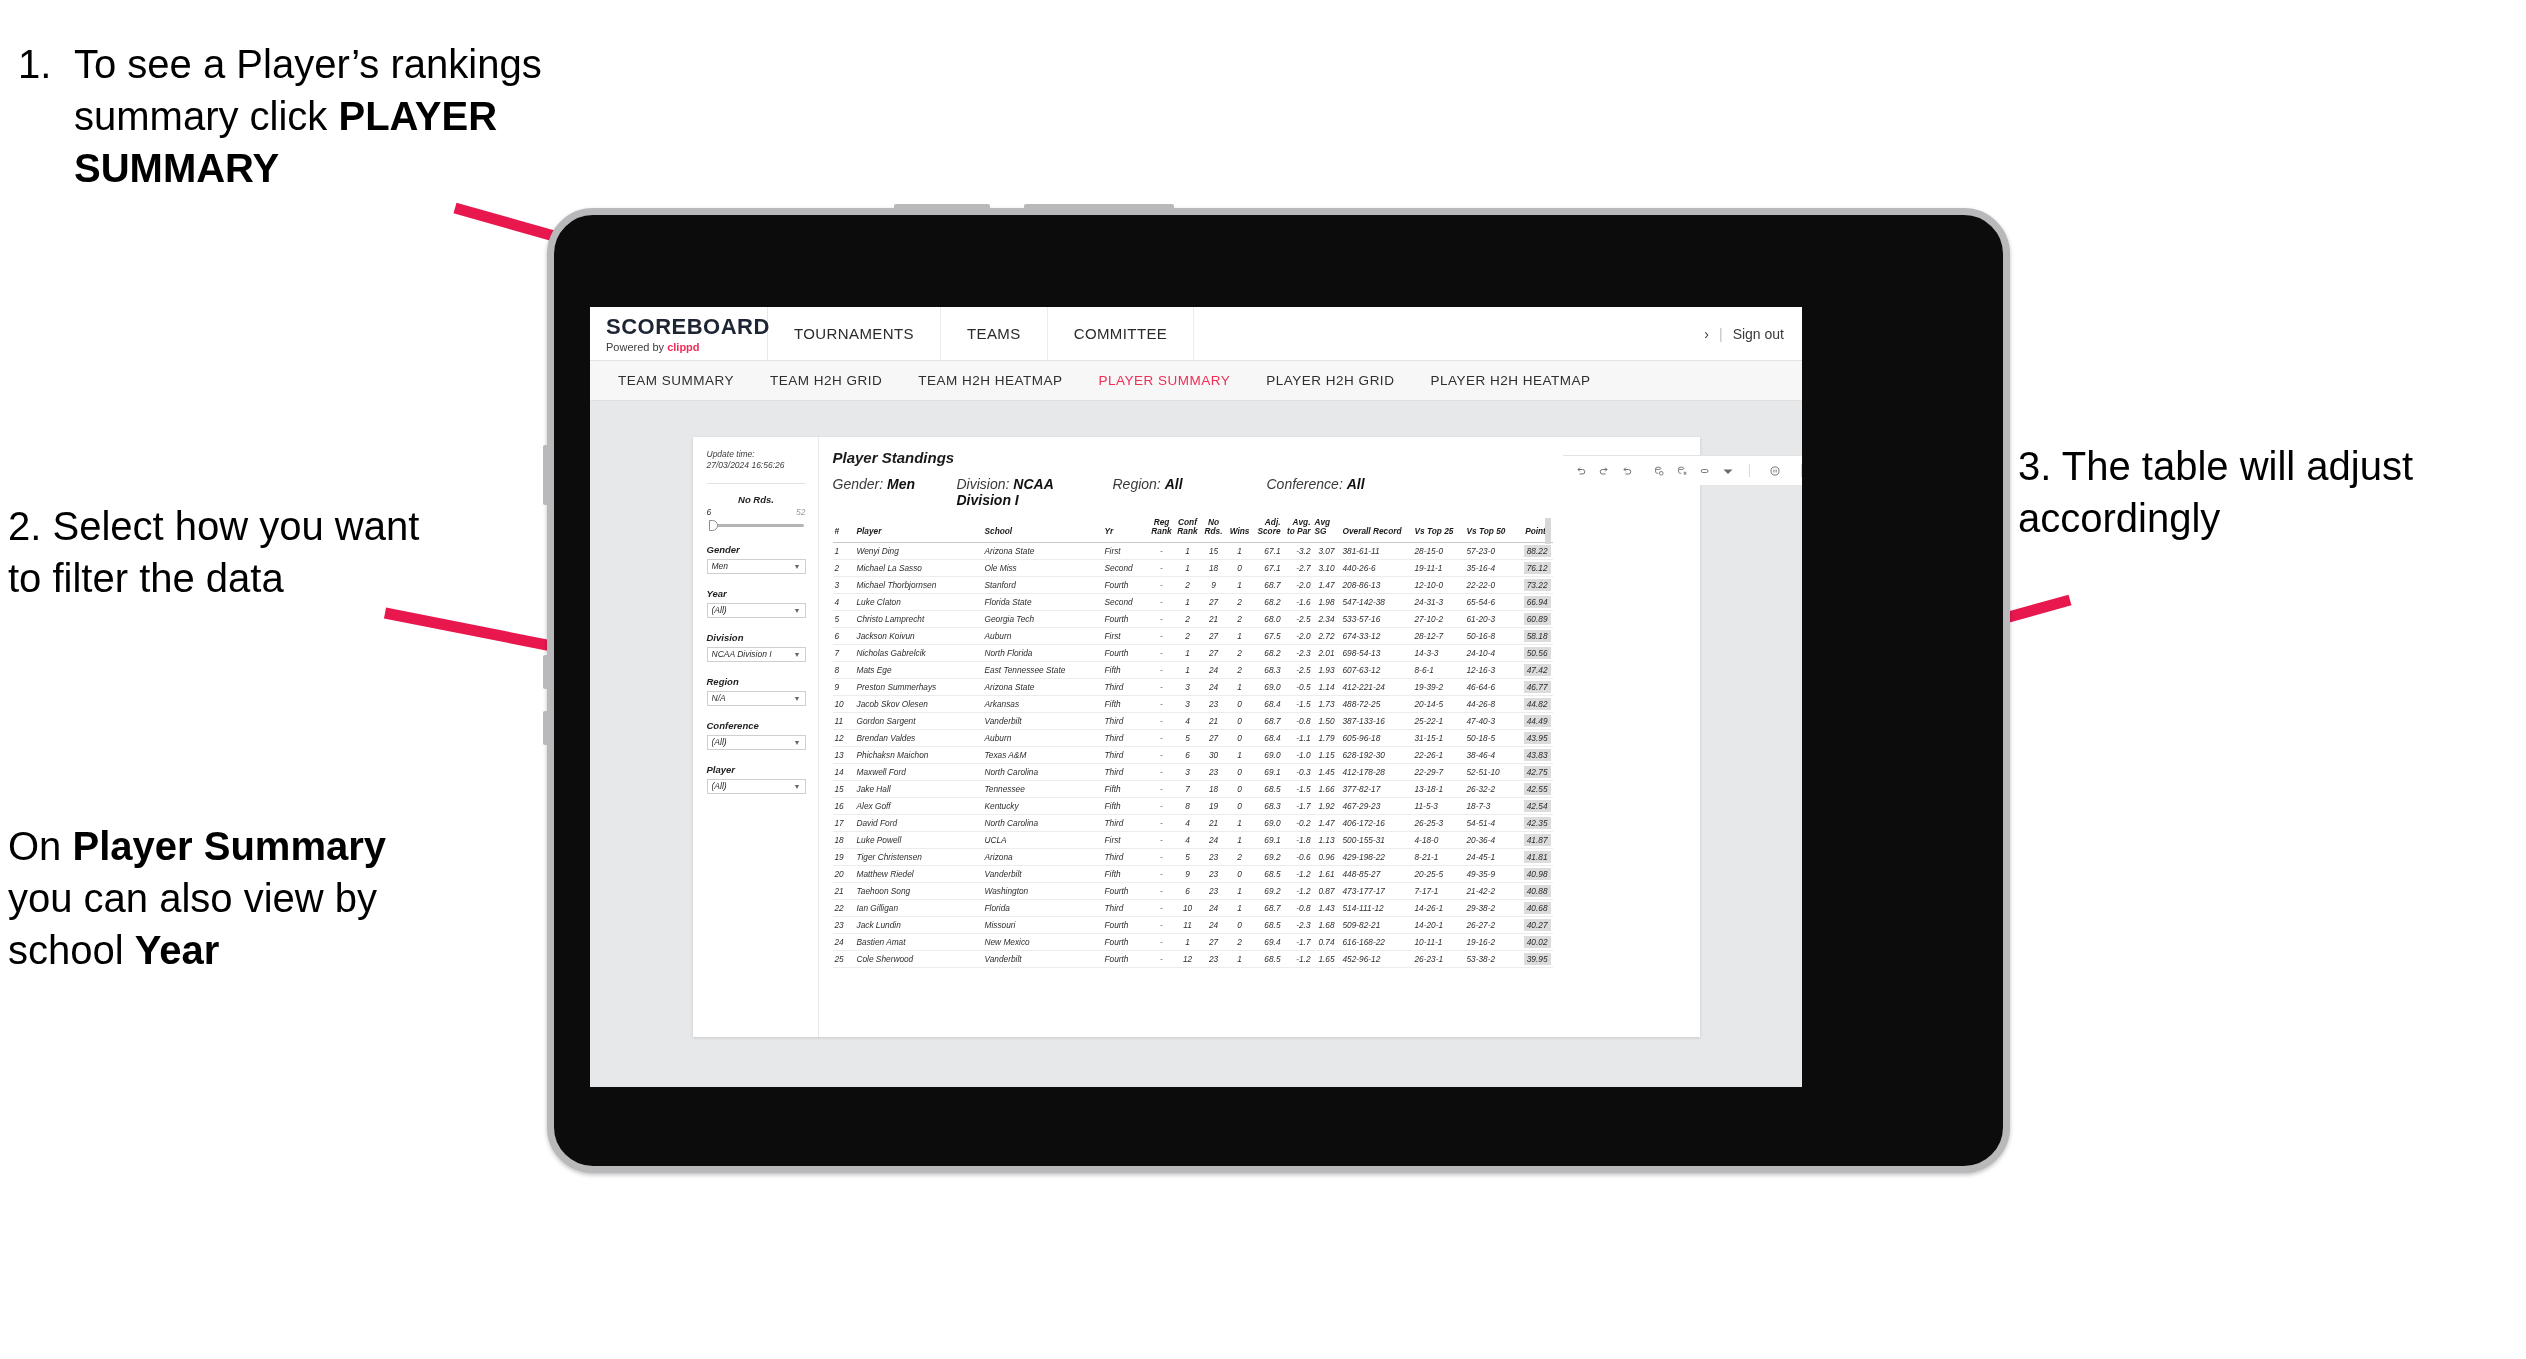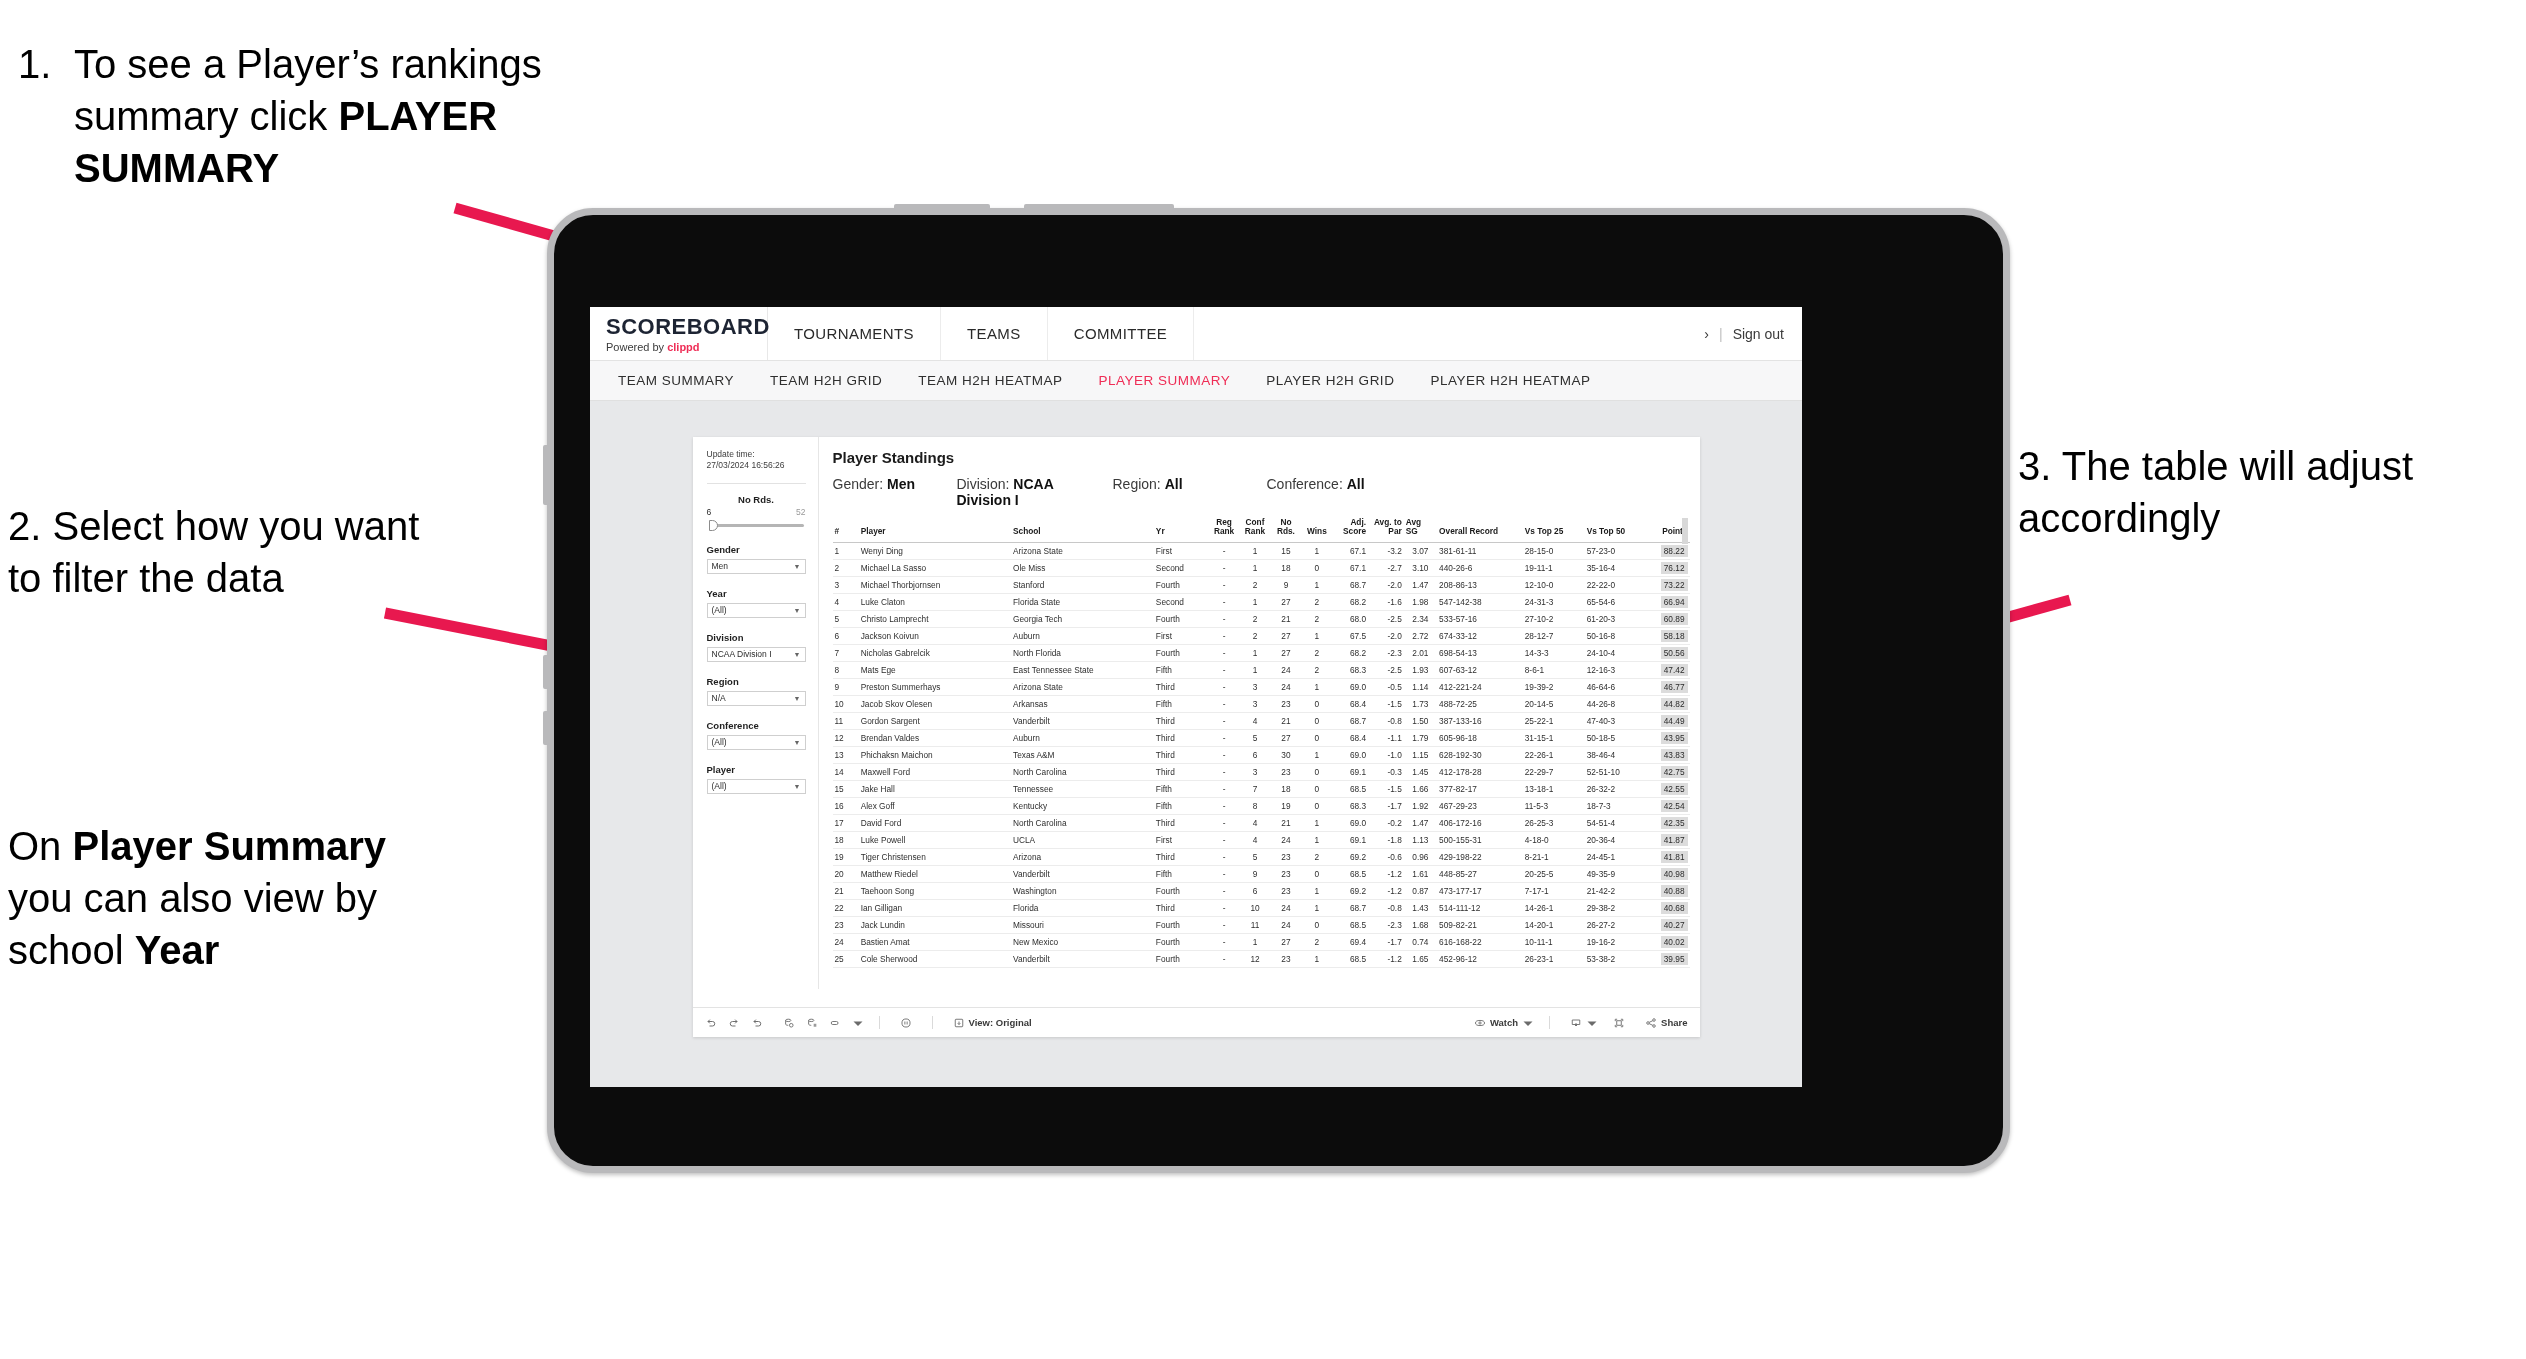--- a/index.html
+++ b/index.html
@@ -68,22 +68,22 @@
   
   .subnav { display:flex; align-items:center; height: 40px; background:#f7f7f8;
             border-bottom:1px solid #e0e0e0; padding-left: 10px; }
   .subnav .tab { padding: 0 18px; font-size: 13.5px; color:#2f2f2f; letter-spacing:.5px;
                  line-height: 40px; }
   .subnav .tab.active { color:#ef2d56; }
 
   
   .workspace { background:#e7e8ea; height: 686px; padding: 36px 0 0 0; }
   .vizcard { margin: 0 auto; width: 1007px; background:#ffffff;
-             box-shadow: 0 1px 3px rgba(0,0,0,.14); display:flex; flex-direction:column;
-             height: 600px; }
+             box-shadow: 0 1px 3px rgba(0,0,0,.14); display:flex; flex-direction:row;
+             height: 600px; font-style: italic; }
   .vizbody { display:flex; flex: 1 1 auto; min-height: 0; }
 
   
   .filters { width: 126px; flex: 0 0 126px; border-right:1px solid #e6e6e6; padding: 12px 12px 0 14px; }
   .upd { font-size: 8.5px; color:#3c3c3c; line-height:1.35; }
   .filters hr { border:0; border-top:1px solid #e2e2e2; margin: 11px 0 10px 0; }
   .fgroup { margin-bottom: 14px; }
   .flabel { font-size: 9.5px; color:#1f1f1f; font-weight:700; margin-bottom: 4px; }
   .fsel { height: 15px; border:1px solid #cfcfcf; background:#fff; font-size: 8.5px;
           color:#2b2b2b; display:flex; align-items:center; padding: 0 4px; position:relative;}

